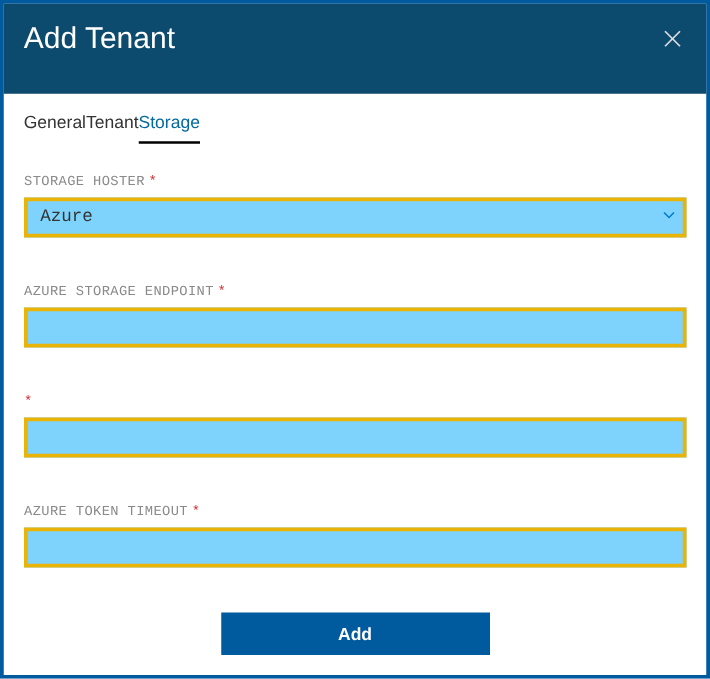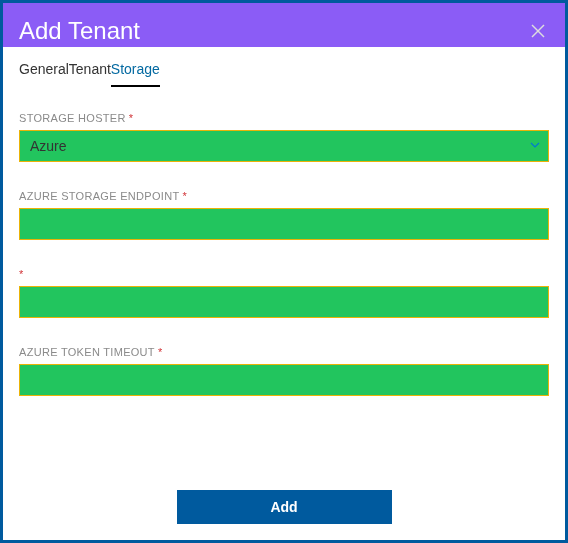--- a/index.html
+++ b/index.html
@@ -13,23 +13,23 @@
     }
     .modal {
       width: 568px;
       height: 543px;
       border: 3px solid #005a9e;
       display: flex;
       flex-direction: column;
       background: #fff;
     }
     .modal-header {
-      background: #8b5cf6;
+      background: #0c4a6e;
       color: #fff;
-      padding: 14px 16px 2px 16px;
+      padding: 14px 16px 30px 16px;
       display: flex;
       align-items: center;
       justify-content: space-between;
     }
     .modal-title {
       font-size: 24px;
       font-weight: 300;
     }
     .close-btn {
       cursor: pointer;
@@ -54,45 +54,46 @@
     .tab.active {
       color: #0369a1;
       border-bottom: 2px solid #000000;
     }
     .form-area {
       padding: 24px 16px 0 16px;
       flex: 1;
       overflow: auto;
     }
     .field-group {
-      margin-bottom: 28px;
+      margin-bottom: 38px;
+      font-family: Liberation Mono, monospace;
     }
     .field-label {
       font-size: 11px;
       letter-spacing: 0.3px;
       color: #8a8a8a;
       text-transform: uppercase;
       margin-bottom: 6px;
       display: flex;
       gap: 3px;
     }
     .required-star {
       color: #d13438;
     }
     .select-wrapper {
       position: relative;
     }
     .select, .text-input {
       width: 100%;
       height: 32px;
-      border: 1px solid #eab308;
+      border: 3px solid #eab308;
       padding: 0 10px;
       font-size: 14px;
       font-family: inherit;
-      background: #22c55e;
+      background: #7dd3fc;
       color: #333;
     }
     .select {
       padding-right: 32px;
       cursor: pointer;
     }
     .chevron {
       position: absolute;
       right: 8px;
       top: 50%;

